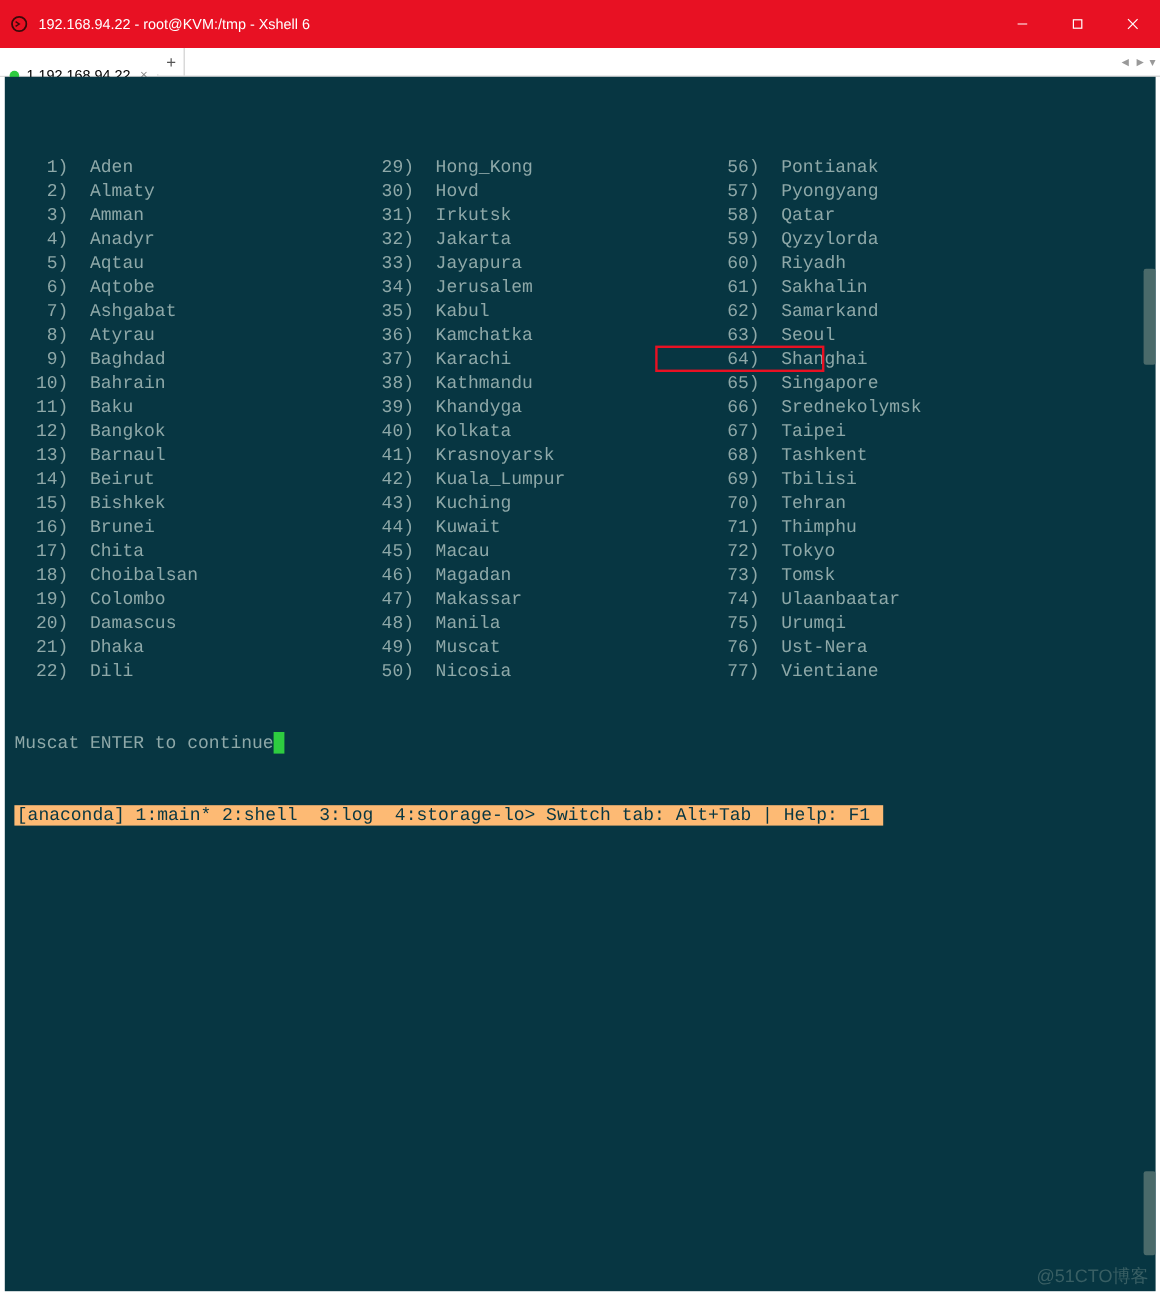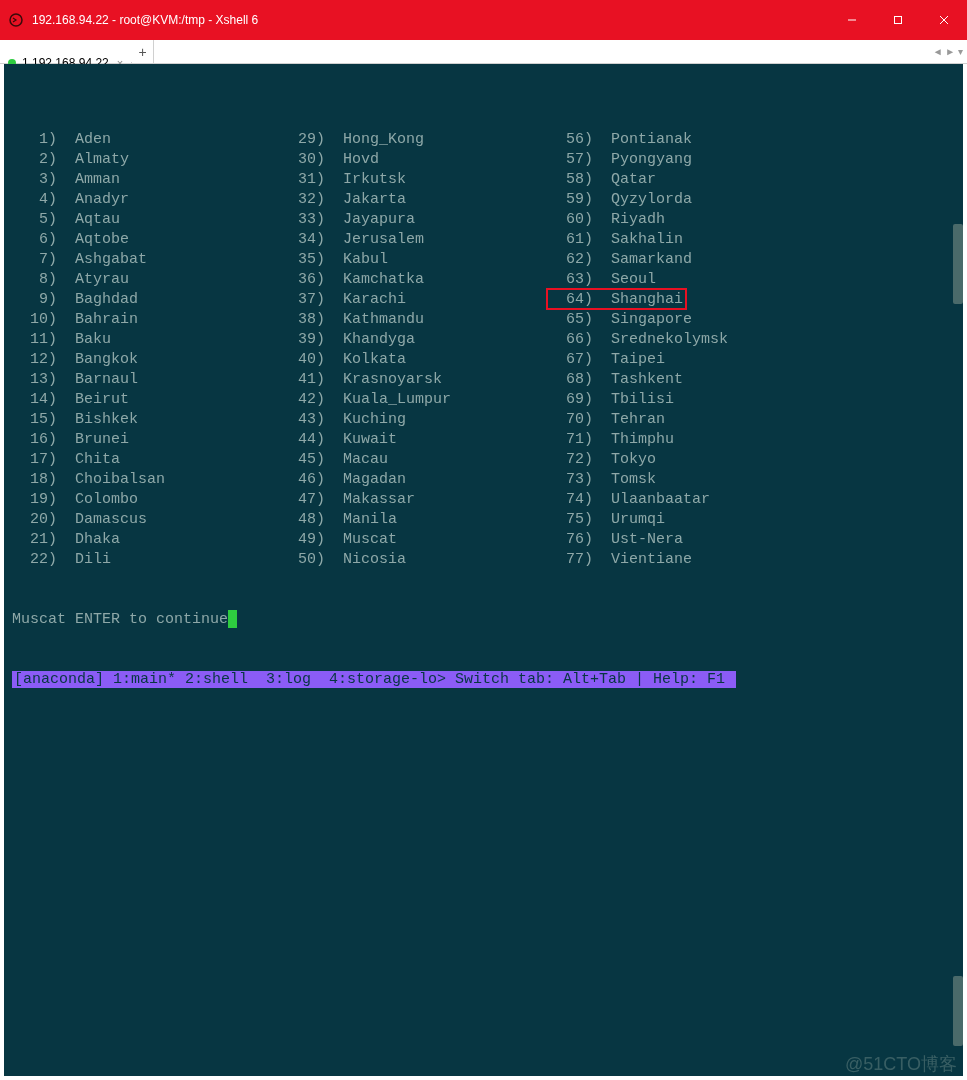--- a/index.html
+++ b/index.html
@@ -81,54 +81,54 @@
     color: #8ea8a8;
     font-family: "Consolas", "Courier New", monospace;
     font-size: 15px;
     line-height: 20px;
     padding: 6px 0 0 8px;
     white-space: pre;
     overflow: hidden;
     position: relative;
   }
 
-  .row { display: flex; }
+  .row { display: flex; gap: 20px; }
   .col { width: 268px; }
   .num { display: inline-block; width: 36px; text-align: right; }
   .paren { }
   .city { margin-left: 18px; }
 
   .highlight-box {
     position: absolute;
     border: 2px solid #e81123;
     pointer-events: none;
   }
 
   .prompt-line { color: #8ea8a8; }
   .cursor {
     display: inline-block;
     width: 9px; height: 18px;
     background: #2ecc40;
     vertical-align: text-bottom;
   }
 
   .statusbar {
-    background: #8b5cf6;
+    background: #fdba74;
     color: #073642;
     display: inline;
     padding: 0 2px;
     text-align: right;
   }
 
   .watermark {
     position: absolute;
     right: 6px;
     bottom: 2px;
     color: #5a7a7a;
-    font-size: 18px;
+    font-size: 15px;
     font-family: sans-serif;
     opacity: 0.6;
   }
 
   
   .scroll-stub {
     position: absolute;
     right: 0;
     width: 10px;
     background: #4a6a6a;

